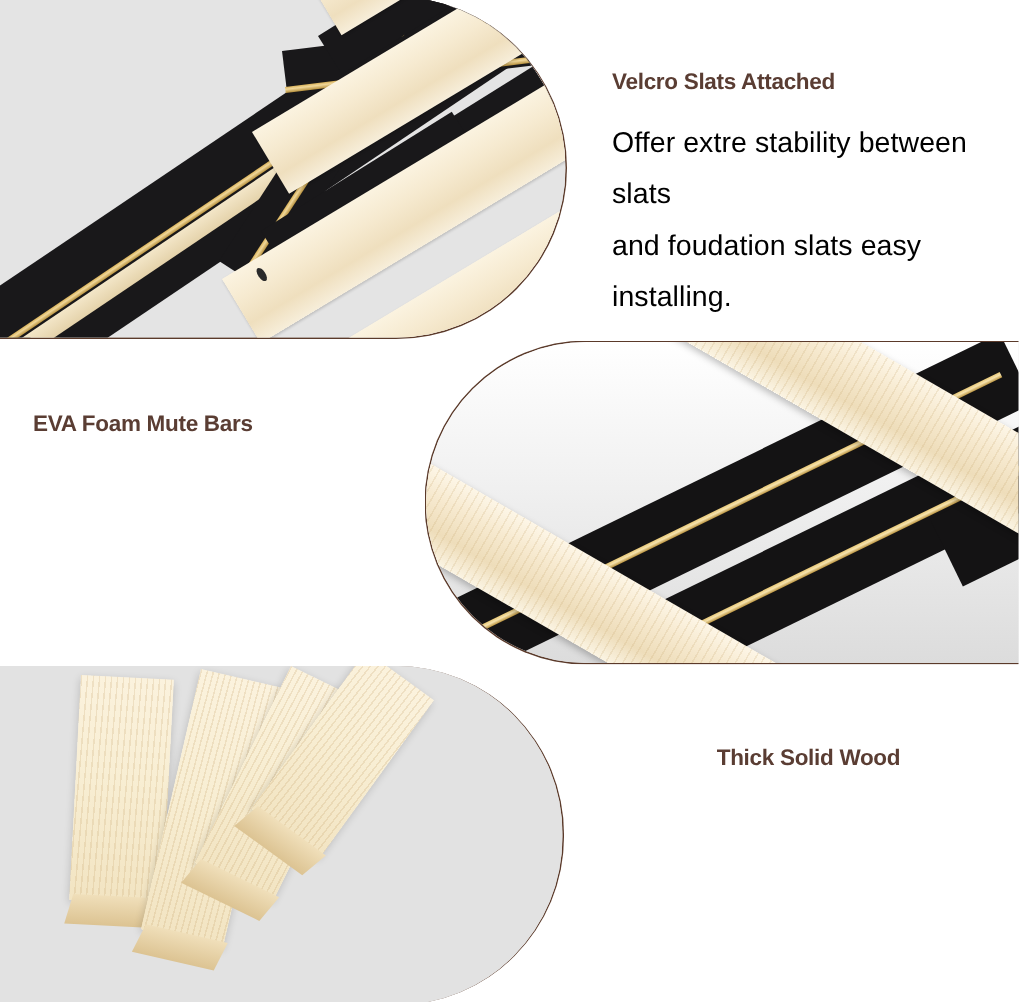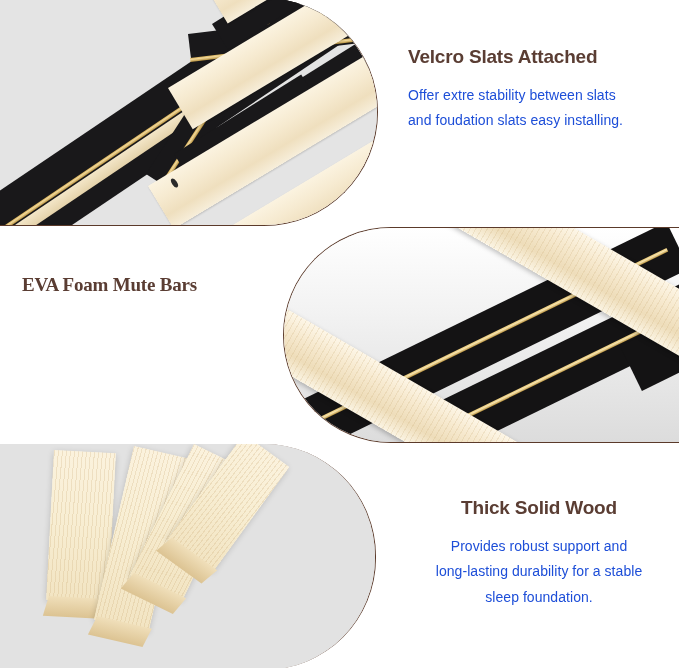--- a/index.html
+++ b/index.html
@@ -12,21 +12,21 @@
   }
   .board {
     position:relative;
     width:679px; height:668px;
     background:#ffffff;
   }
 
   
   .row { position:absolute; left:0; width:679px; }
   .row-1 { top:0;   height:226px; }
-  .row-2 { top:227px; height:216px;font-family:Liberation Serif, serif; }
+  .row-2 { top:227px; height:216px; }
   .row-3 { top:444px; height:224px;text-align:center; }
 
   
   .photo {
     position:absolute;
     top:0;
     height:100%;
     overflow:hidden;
     background:#e6e6e6;
     border:1.3px solid #5b3a2a;
@@ -119,32 +119,32 @@
     position:absolute;
     background:linear-gradient(180deg,#eeddb8 0%,#e3cc9d 100%);
   }
 
   
   .text { position:absolute; }
   .txt-right { left:408px; width:262px; }
   .txt-left  { left:22px;  width:268px; }
 
   .feat-title {
-    font-size:19px;
+    font-size:15px;
     font-weight:bold;
     color:#5a3d33;
     letter-spacing:-0.2px;
     line-height:1.1;
     white-space:nowrap;
   }
   .feat-body {
     margin-top:15px;
-    font-size:14px;
+    font-size:19px;
     line-height:1.82;
-    color:#1d4ed8;
+    color:#000000;
     letter-spacing:0.05px;
   }
 </style>
 </head>
 <body>
 
 <div class="board">
 
   <div class="row row-1">
 
@@ -241,21 +241,16 @@
           <div class="p3-face"></div>
           <div class="p3-edge" style="left:0; bottom:-16px; width:56px; height:20px;
                       background:linear-gradient(180deg,#f0dfba 0%,#dcc392 100%);
                       transform:skewX(-14deg);"></div>
         </div>
       </div>
     </div>
 
     <div class="text txt-right" style="top:54px;">
       <div class="feat-title">Thick Solid Wood</div>
-      <div class="feat-body">
-        <div>Provides robust support and</div>
-        <div>long-lasting durability for a stable</div>
-        <div>sleep foundation.</div>
-      </div>
     </div>
   </div>
 
 </div>
 
 </body></html>

